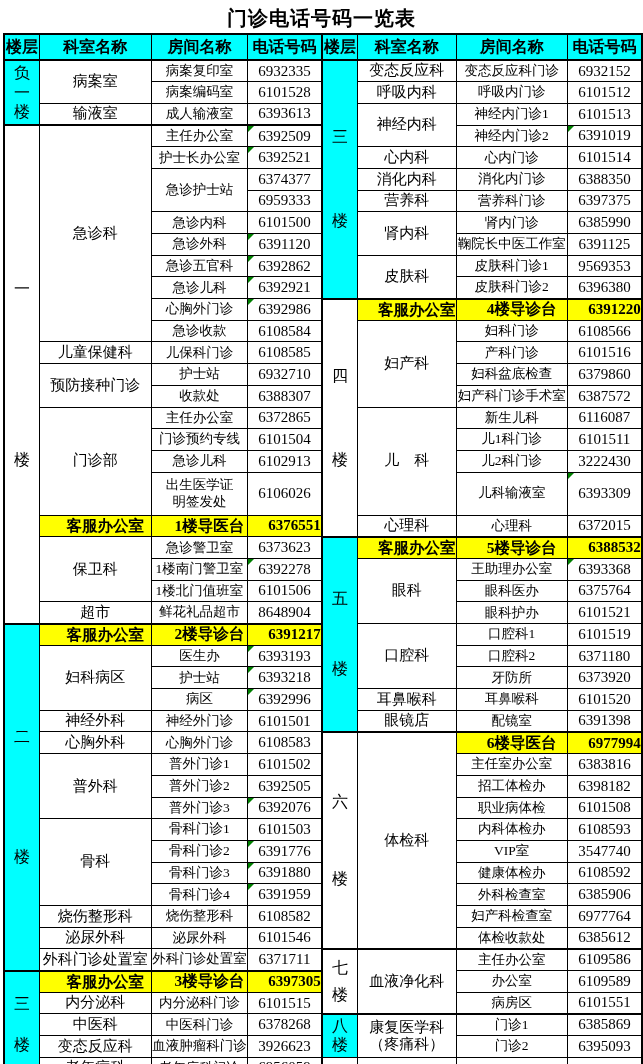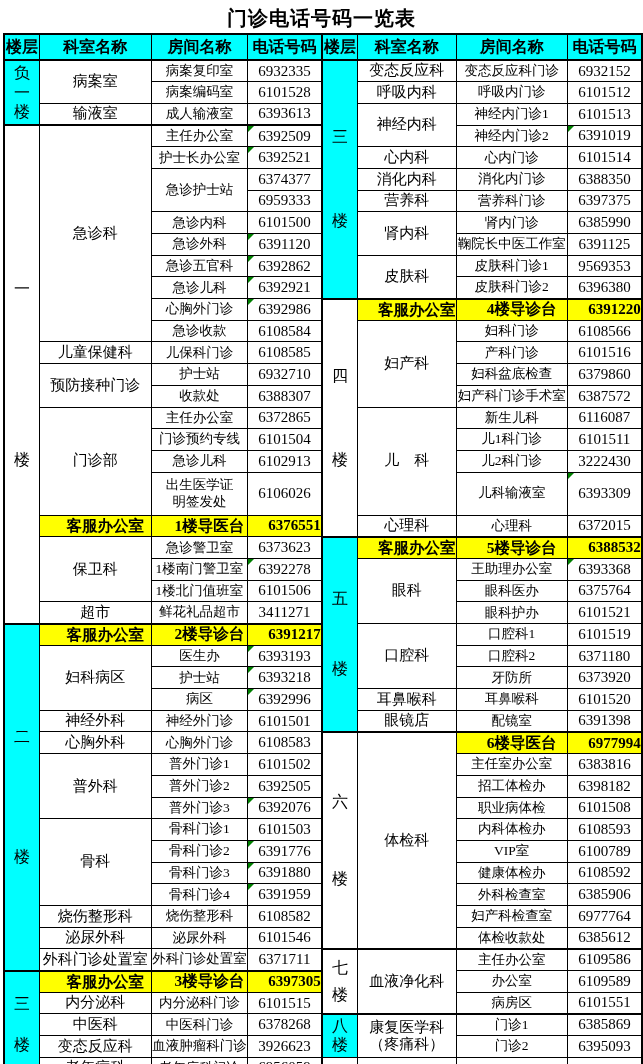--- a/index.html
+++ b/index.html
@@ -181,21 +181,21 @@
             <td class="room" rowspan="1">1楼南门警卫室</td>
             <td class="phone">6392278<span class="flag"></span></td>
           </tr>
           <tr>
             <td class="room" rowspan="1">1楼北门值班室</td>
             <td class="phone">6101506</td>
           </tr>
           <tr>
             <td class="dept" rowspan="1">超市</td>
             <td class="room" rowspan="1">鲜花礼品超市</td>
-            <td class="phone">3411271</td>
+            <td class="phone">8648904</td>
           </tr>
           <tr class="fs">
             <td class="floor cyan" rowspan="16">
               <div class="vstack">
                 <span>二</span>
                 <span>楼</span>
               </div>
             </td>
             <td class="dept hl" rowspan="1">客服办公室</td>
             <td class="room hl" rowspan="1">2楼导诊台</td>
@@ -493,21 +493,21 @@
           <tr>
             <td class="room" rowspan="1">职业病体检</td>
             <td class="phone">6101508</td>
           </tr>
           <tr>
             <td class="room" rowspan="1">内科体检办</td>
             <td class="phone">6108593</td>
           </tr>
           <tr>
             <td class="room" rowspan="1">VIP室</td>
-            <td class="phone">6100789</td>
+            <td class="phone">3547740</td>
           </tr>
           <tr>
             <td class="room" rowspan="1">健康体检办</td>
             <td class="phone">6108592</td>
           </tr>
           <tr>
             <td class="room" rowspan="1">外科检查室</td>
             <td class="phone">6385906</td>
           </tr>
           <tr>

